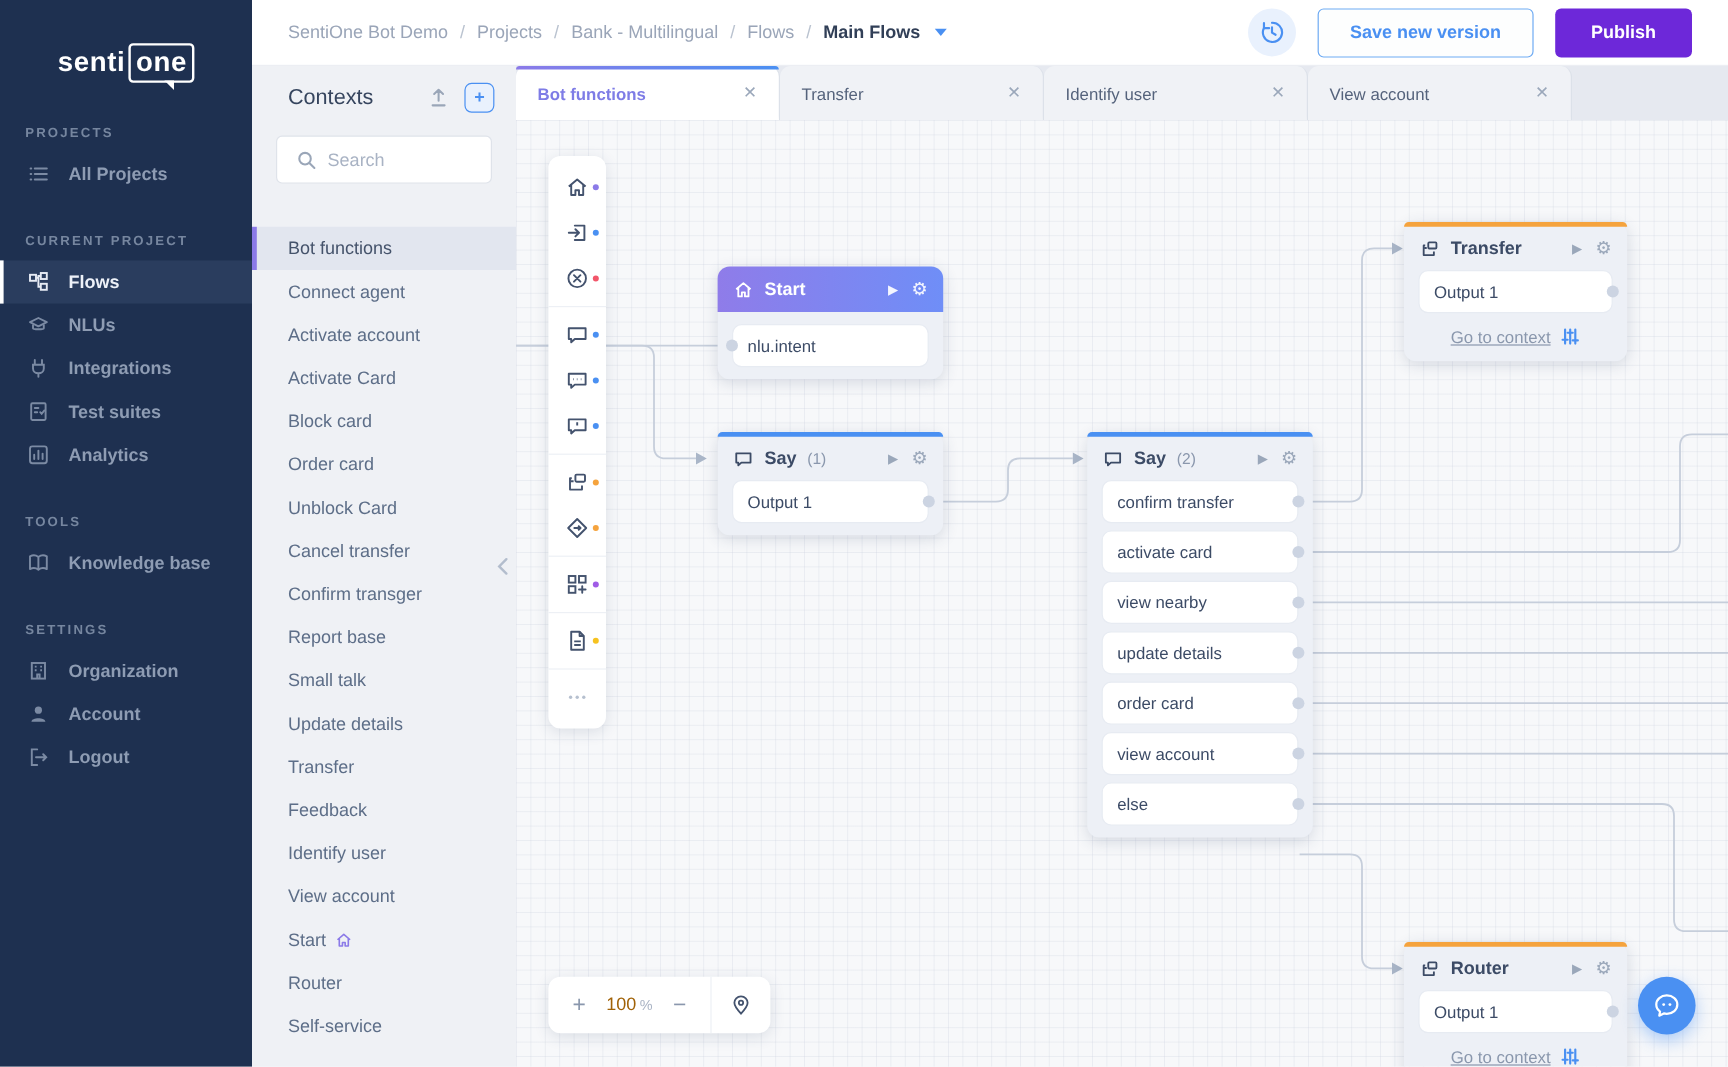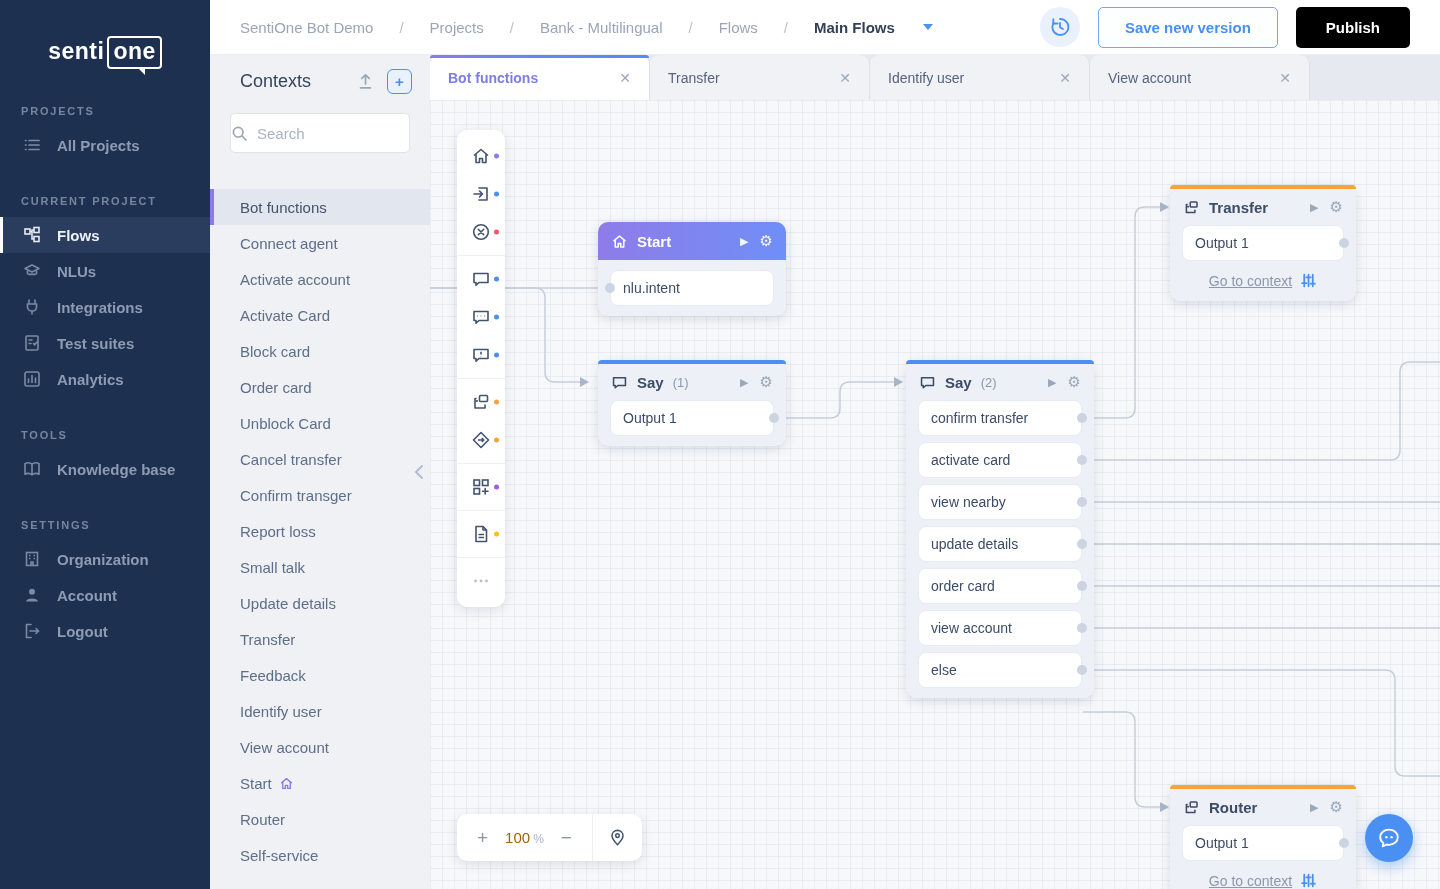--- a/index.html
+++ b/index.html
@@ -17,41 +17,41 @@
   .nav-item .nicon { width:20px; height:20px; display:flex; align-items:center; justify-content:center; color:#7b8aa3; }
   .nav-item.active { background:#2a3d5e; border-left:3px solid #fff; padding-left:19px; color:#edf1f8; }
   .nav-item.active .nicon { color:#e6ebf4; }
 
   
   .contexts { position:absolute; left:210px; top:55px; width:220px; height:834px; background:#eff1f5; z-index:5; }
   .ctx-header { display:flex; align-items:center; height:52px; padding:0 18px 0 30px; }
   .ctx-title { flex:1; font-size:18px; color:#36455e; }
   .ctx-upload { color:#9aa6b8; margin-right:12px; cursor:pointer; display:flex; }
   .ctx-add { width:25px; height:25px; border:1.5px solid #4a90f2; border-radius:6px; background:#e9f1fd; color:#4a90f2; display:flex; align-items:center; justify-content:center; font-size:15px; font-weight:700; cursor:pointer; }
-  .ctx-search { margin:6px 20px 0; height:40px; background:#fff; border:1px solid #dfe3ea; border-radius:5px; display:flex; align-items:center; padding:0 0; gap:9px; }
+  .ctx-search { margin:6px 20px 0; height:40px; background:#fff; border:1px solid #dfe3ea; border-radius:5px; display:flex; align-items:center; padding:0 16px; gap:9px; }
   .ctx-search svg { color:#9aa6b8; flex:none; }
   .ctx-search input { border:none; outline:none; width:100%; font-size:15px; color:#36455e; font-family:inherit; background:transparent; }
   .ctx-search input::placeholder { color:#a9b3c4; }
   .ctx-list { margin-top:36px; }
   .ctx-item { height:36px; display:flex; align-items:center; padding-left:30px; font-size:15px; color:#5d6e88; cursor:pointer; gap:7px; }
   .ctx-item.selected { background:#e2e6ef; border-left:4px solid #8b7ae8; padding-left:26px; color:#45536b; }
   .ctx-item .home-mini { color:#8b7ae8; display:flex; }
   .ctx-collapse { position:absolute; right:6px; top:409px; color:#b3bdcd; cursor:pointer; }
 
   
   .topbar { position:absolute; left:210px; top:0; width:1230px; height:55px; background:#fff; border-bottom:1px solid #eceef3; display:flex; align-items:center; padding:0 30px; z-index:6; }
-  .crumbs { display:flex; align-items:center; gap:26px; font-size:15px; color:#9aa5b8; }
+  .crumbs { display:flex; align-items:center; gap:10px; font-size:15px; color:#9aa5b8; }
   .crumb { cursor:pointer; }
   .crumb-sep { color:#b9c2cf; }
   .crumb.last { color:#313f57; font-weight:600; cursor:default; }
   .caret-down { width:0; height:0; border-left:5px solid transparent; border-right:5px solid transparent; border-top:6px solid #4a90f2; margin-left:2px; cursor:pointer; }
   .topbar-right { margin-left:auto; display:flex; align-items:center; gap:18px; }
   .history-btn { width:40px; height:40px; border-radius:50%; background:#e9f1fd; display:flex; align-items:center; justify-content:center; cursor:pointer; color:#4a90f2; }
   .btn-save { height:41px; padding:0 26px; background:#fdfefe; border:1px solid #6fabf3; border-radius:5px; color:#4a90f2; font-size:15px; font-weight:700; cursor:pointer; font-family:inherit; }
-  .btn-publish { height:41px; padding:0 30px; background:#000000; border:none; border-radius:5px; color:#fff; font-size:15px; font-weight:700; cursor:pointer; font-family:inherit; }
+  .btn-publish { height:41px; padding:0 30px; background:#6d28d9; border:none; border-radius:5px; color:#fff; font-size:15px; font-weight:700; cursor:pointer; font-family:inherit; }
 
   
   .tabbar { position:absolute; left:430px; top:55px; width:1010px; height:45px; background:#e6e9f0; display:flex; z-index:5; }
   .tab { width:220px; position:relative; display:flex; align-items:center; padding:0 18px; background:#f0f2f6; border-right:1px solid #dcе1e9; border-right:1px solid #dce1e9; border-radius:9px 9px 0 0; color:#55637c; font-size:14px; cursor:pointer; }
   .tab.active { background:#fff; color:#7e7ce6; font-weight:600; }
   .tab.active::before { content:''; position:absolute; top:0; left:0; right:0; height:3px; border-radius:9px 9px 0 0; background:linear-gradient(90deg,#8b7ae8,#4a90f2); }
   .tab .close { margin-left:auto; color:#9aa7ba; font-size:14px; cursor:pointer; }
 
   
   .canvas { position:absolute; left:430px; top:100px; width:1010px; height:789px; overflow:hidden; background-color:#f7f8fa;
@@ -258,21 +258,21 @@
     <div class="ctx-list">
       <div class="ctx-item selected">Bot functions</div>
       <div class="ctx-item">Connect agent</div>
       <div class="ctx-item">Activate account</div>
       <div class="ctx-item">Activate Card</div>
       <div class="ctx-item">Block card</div>
       <div class="ctx-item">Order card</div>
       <div class="ctx-item">Unblock Card</div>
       <div class="ctx-item">Cancel transfer</div>
       <div class="ctx-item">Confirm transger</div>
-      <div class="ctx-item">Report loss</div>
+      <div class="ctx-item">Report base</div>
       <div class="ctx-item">Small talk</div>
       <div class="ctx-item">Update details</div>
       <div class="ctx-item">Transfer</div>
       <div class="ctx-item">Feedback</div>
       <div class="ctx-item">Identify user</div>
       <div class="ctx-item">View account</div>
       <div class="ctx-item">
         <span>Start</span>
         <span class="home-mini">
             <svg width="15" height="15" viewBox="0 0 20 20" fill="none" stroke="currentColor" stroke-width="1.8" stroke-linejoin="round">

